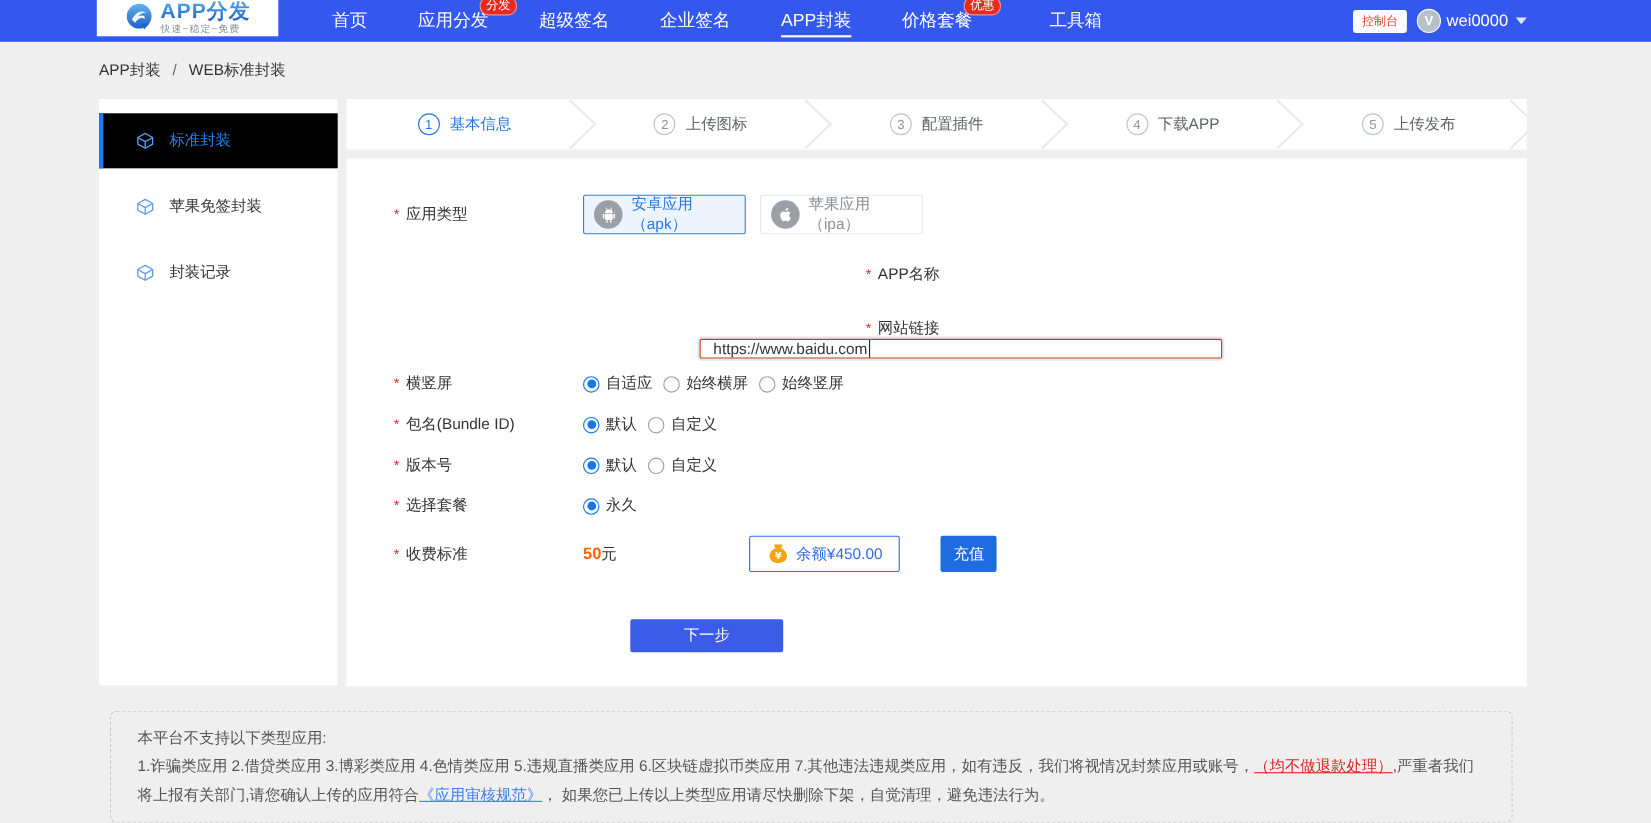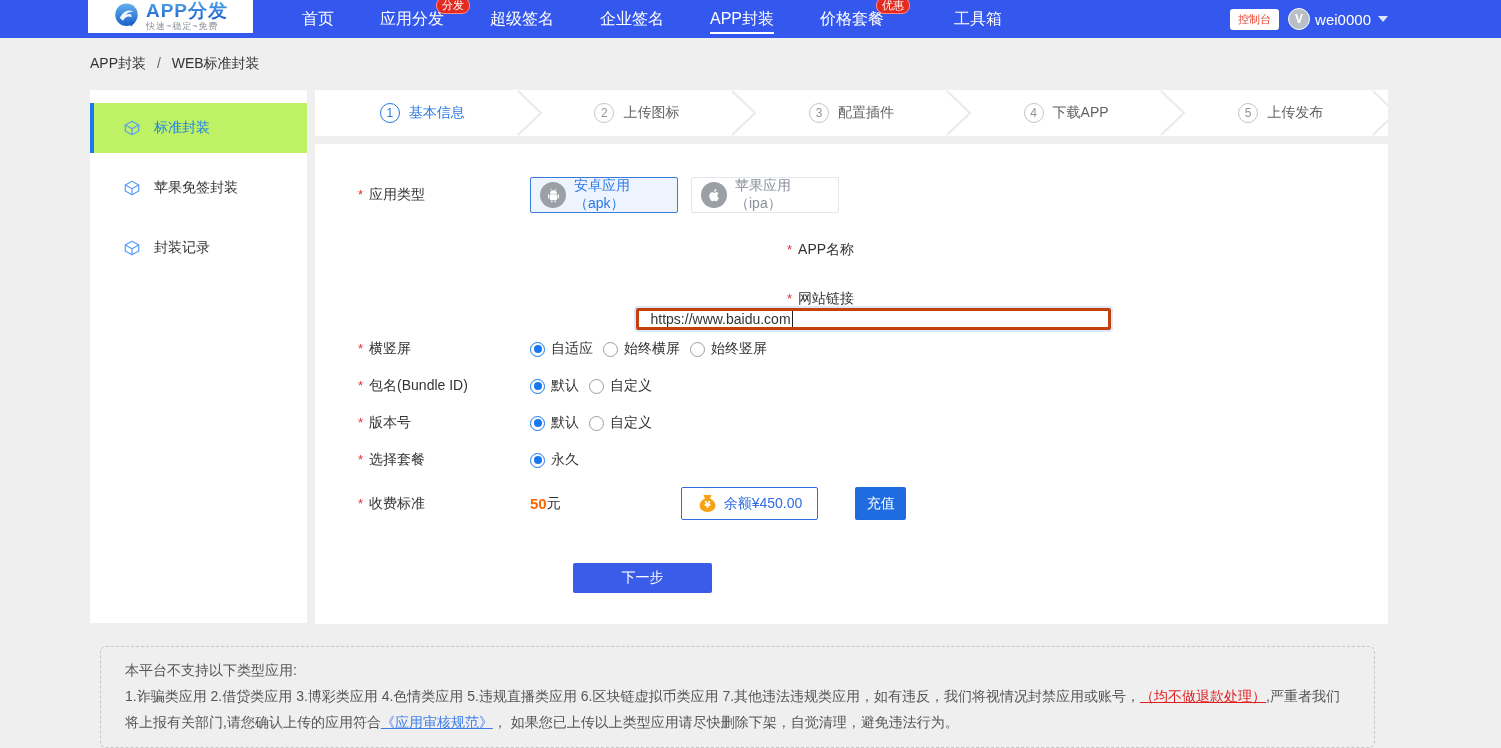--- a/index.html
+++ b/index.html
@@ -63,21 +63,21 @@
   
   .content-row { display:flex; margin:0 113px 0 90px; align-items:flex-start; }
   .sidebar {
     width:217px; height:533px; background:#fff; margin-right:8px; flex:0 0 auto;
     padding-top:13px;
   }
   .side-item {
     position:relative; height:50px; display:flex; align-items:center; gap:13px;
     padding-left:33px; font-size:14px; color:#333; cursor:pointer; margin-bottom:10px;
   }
-  .side-item.active { background:#bef264; color:#2080e8;text-align:right; }
+  .side-item.active { background:#000000; color:#2080e8;text-align:right; }
   .side-item.active::before {
     content:""; position:absolute; left:0; top:0; bottom:0; width:4px; background:#1a78f0;
   }
   .cube-icon { width:18px; height:18px; }
   .main-col { flex:1; }
   
   .steps-bar {
     position:relative; background:#fff; height:46px; margin-bottom:8px;
     display:flex; overflow:hidden;
   }
@@ -114,21 +114,21 @@
     display:flex; align-items:center; justify-content:center;
   }
   
   .row-input { height:33px; margin-bottom:16px;flex-direction:column; }
   .text-input {
     width:475px; height:33px; border:1px solid #d9dce3; border-radius:2px;
     padding:0 12px; font-size:14px; color:#333; outline:none;
     font-family:"Liberation Sans","DejaVu Sans",sans-serif;
   }
   .fake-input {
-    width:475px; height:33px; border:3px solid #c2410c; border-radius:2px;
+    width:475px; height:33px; border:1px solid #c2410c; border-radius:2px;
     box-shadow:0 0 0 2px rgba(43,125,228,.18);
     padding:0 12px; font-size:14px; color:#333;
     display:flex; align-items:center; cursor:text;
   }
   .text-caret { width:1px; height:16px; background:#222; margin-left:1px; }
   
   .row-radio { height:20px; margin-bottom:17px; }
   .radio-group { display:flex; align-items:center; }
   .radio-opt { display:flex; align-items:center; margin-right:10px; cursor:pointer; }
   .radio-dot {

